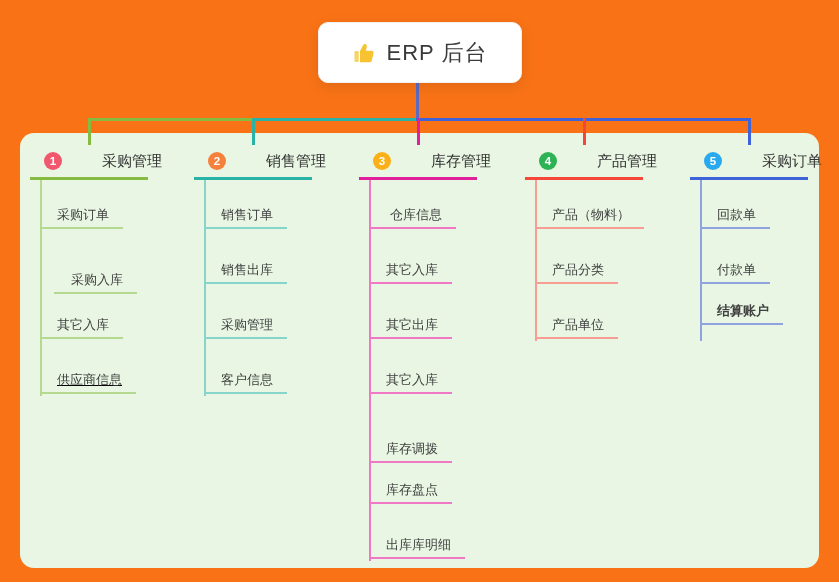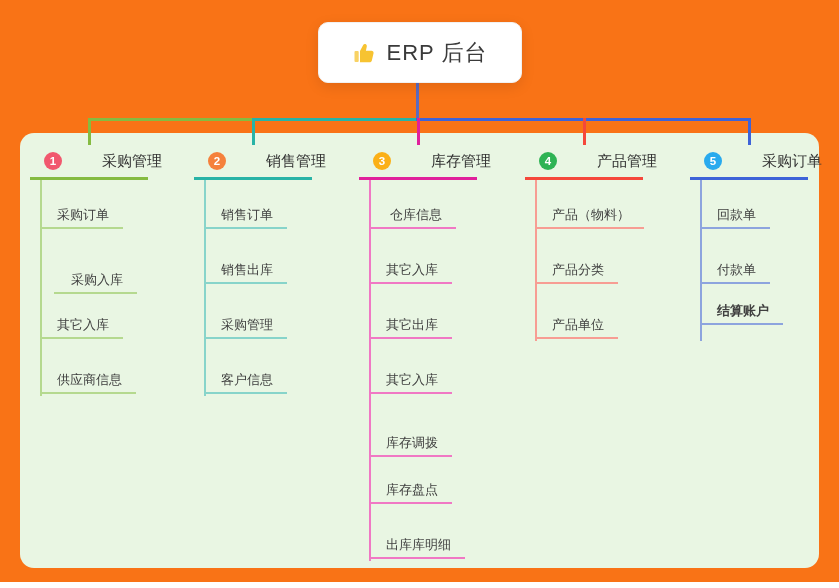--- a/index.html
+++ b/index.html
@@ -69,21 +69,21 @@
         <div class="vline" style="left: 10px; top: 40px; height: 216px; background: rgb(181, 217, 143);"></div>
         <div class="child" style="left: 10px; top: 63px; border-bottom-color: rgb(181, 217, 143);">
           <span>采购订单</span>
         </div>
         <div class="child" style="left: 24px; top: 118px; border-bottom-color: rgb(181, 217, 143); margin-top: 10px;">
           <span>采购入库</span>
         </div>
         <div class="child" style="left: 10px; top: 173px; border-bottom-color: rgb(181, 217, 143);">
           <span>其它入库</span>
         </div>
-        <div class="child" style="left: 10px; top: 228px; border-bottom-color: rgb(181, 217, 143);">
+        <div class="child" style="left: 10px; top: 228px; border-bottom-color: rgb(181, 217, 143); text-decoration: underline;">
           <span>供应商信息</span>
         </div>
       </div>
       <div class="branch" style="left: 194px;">
         <div class="branch-title" style="border-bottom-color: rgb(40, 179, 166);">
           <span class="badge" style="background: rgb(245, 129, 60);">2</span>
           <span class="branch-label">销售管理</span>
         </div>
         <div class="vline" style="left: 10px; top: 40px; height: 216px; background: rgb(135, 212, 202);"></div>
         <div class="child" style="left: 10px; top: 63px; border-bottom-color: rgb(135, 212, 202);">
@@ -110,21 +110,21 @@
         </div>
         <div class="child" style="left: 10px; top: 118px; border-bottom-color: rgb(240, 120, 196);">
           <span>其它入库</span>
         </div>
         <div class="child" style="left: 10px; top: 173px; border-bottom-color: rgb(240, 120, 196);">
           <span>其它出库</span>
         </div>
         <div class="child" style="left: 10px; top: 228px; border-bottom-color: rgb(240, 120, 196);">
           <span>其它入库</span>
         </div>
-        <div class="child" style="left: 10px; top: 291px; border-bottom-color: rgb(240, 120, 196);">
+        <div class="child" style="left: 10px; top: 297px; border-bottom-color: rgb(240, 120, 196);">
           <span>库存调拨</span>
         </div>
         <div class="child" style="left: 10px; top: 338px; border-bottom-color: rgb(240, 120, 196);">
           <span>库存盘点</span>
         </div>
         <div class="child" style="left: 10px; top: 393px; border-bottom-color: rgb(240, 120, 196);">
           <span>出库库明细</span>
         </div>
       </div>
       <div class="branch" style="left: 525px;">

